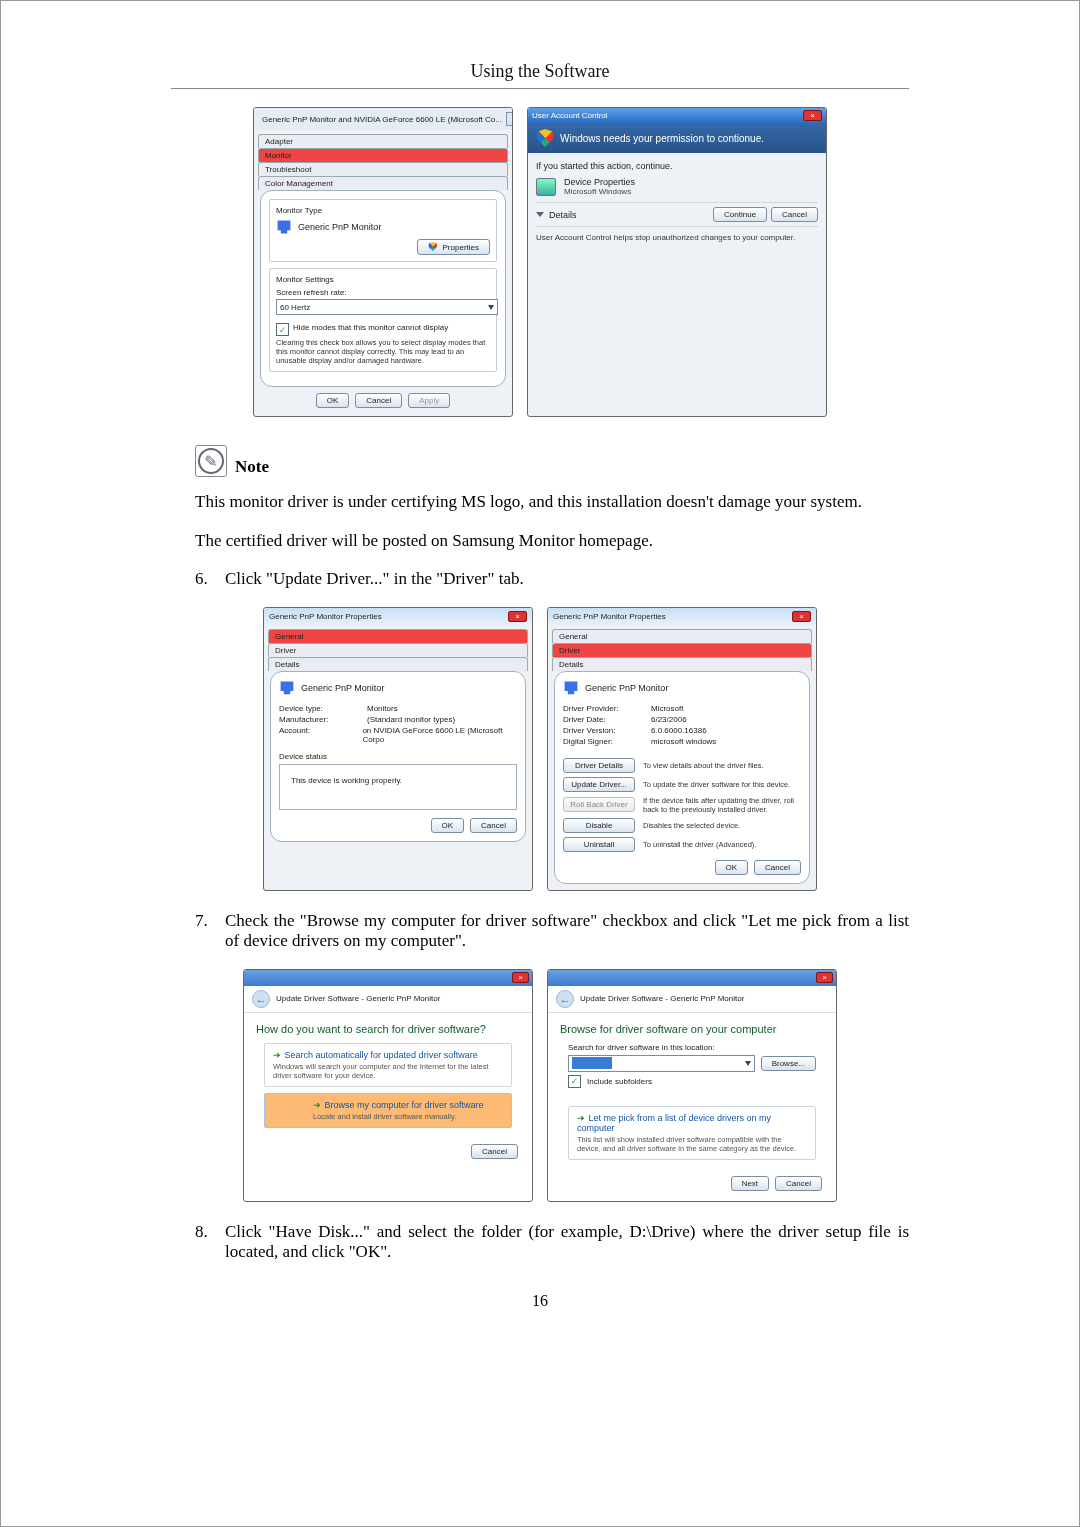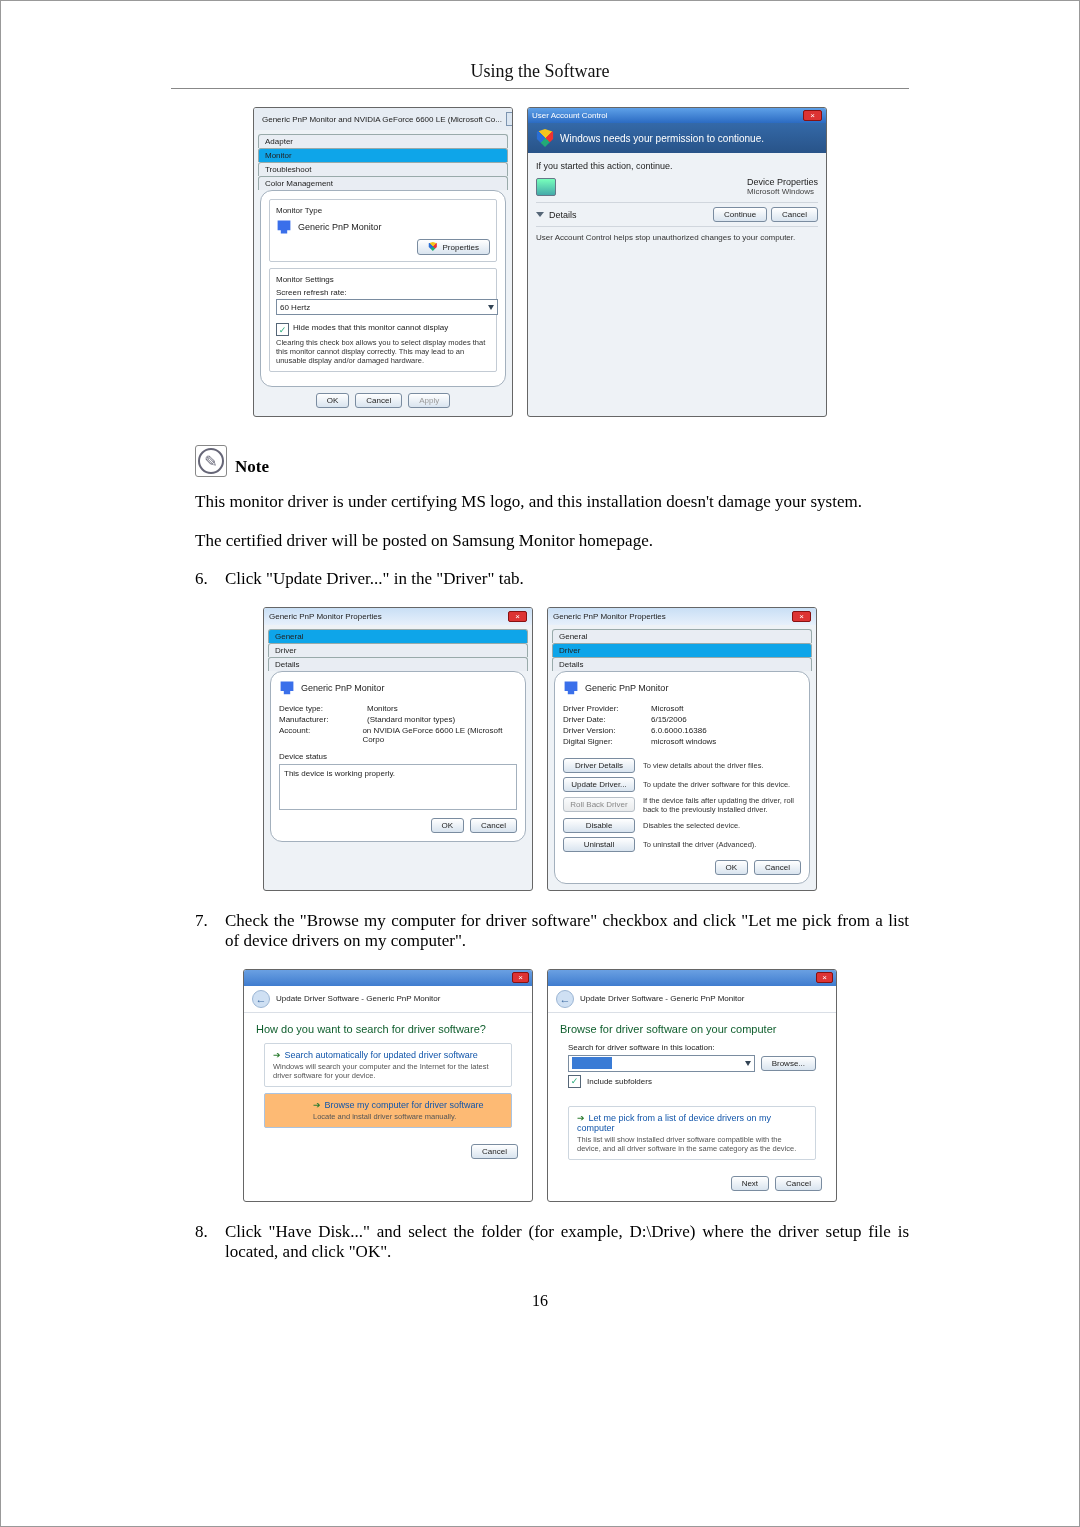--- a/index.html
+++ b/index.html
@@ -65,21 +65,21 @@
   .win-ctrl {
     width: 14px; height: 12px; border: 1px solid #7c94b0; background: #dbe6f2;
     font-size: 8px; line-height: 11px; text-align: center;
   }
 
   .tabrow { display:flex; background:#eef2f6; padding: 4px 4px 0 4px; gap:0;flex-direction:column; }
   .tab {
     padding: 2px 6px; border:1px solid #9aa; border-bottom:none;
     border-radius: 3px 3px 0 0; background:#e9edf3; font-size:8px;
   }
-  .tab.active { background:#0ea5e9; }
+  .tab.active { background:#ef4444; }
   .pane {
     margin: 0 6px 6px 6px; padding: 8px; background:#fff;
     border:1px solid #a3b0bd; border-radius:12px;
   }
   .group { border:1px solid #c3cbd4; border-radius:2px; padding:6px; margin-bottom:6px; }
   .group-title { font-size:8px; margin-bottom:4px; }
   .monline { display:flex; align-items:center; gap:6px; }
   .mon-icon {
     width:16px;height:16px; background:#3a6fea;
     clip-path: polygon(10% 10%,90% 10%,90% 70%,70% 70%,70% 90%,30% 90%,30% 70%,10% 70%);
@@ -112,21 +112,21 @@
   .uac .banner {
     background:linear-gradient(#3469a8,#285388); color:#fff; display:flex; align-items:center;
     gap:6px; padding:6px 8px; font-size:10px;
   }
   .shield {
     width:18px;height:18px;
     background: conic-gradient(from 45deg, #e33 0 25%, #2a7 0 50%, #2a6ed4 0 75%, #f3c31d 0 100%);
     clip-path: polygon(50% 0,95% 15%,95% 55%,50% 100%,5% 55%,5% 15%);
   }
   .uac .body { padding:8px; font-size:9px; }
-  .uac .row { display:flex; align-items:center; gap:8px; margin:6px 0;justify-content:space-between; }
+  .uac .row { display:flex; align-items:center; gap:8px; margin:6px 0; }
   .uac .mon {
     width:18px;height:16px;background:linear-gradient(#7fb,#4aa);border:1px solid #678;border-radius:2px;flex:0 0 auto;
   }
   .uac .sub { font-size:8px; color:#444; }
   .uac .details-row { display:flex; align-items:center; justify-content:space-between; padding:4px 0; border-top:1px solid #d0d6dd; border-bottom:1px solid #d0d6dd; margin:6px 0; }
   .chev-down { width:0;height:0;border-left:4px solid transparent;border-right:4px solid transparent;border-top:5px solid #567; }
   .uac .footnote { font-size:8px; color:#333; margin-top:6px; }
 
   
   .note-row { display:flex; align-items:flex-end; gap:8px; margin:28px 0 14px 24px; font-size:17px; }
@@ -145,21 +145,21 @@
 
   
   .dp .tb2 {
     display:flex;align-items:center;justify-content:space-between;
     background:linear-gradient(#c9dff5,#e7f0fb); padding:3px 5px;font-size:8px;
   }
   .dp .tb2 .close { background:#d33;border:1px solid #811;color:#fff;padding:0 6px;font-size:8px;border-radius:2px; }
   .kv { display:flex; gap:8px; font-size:8px; margin:2px 0; }
   .kv .k { width:80px; color:#222; }
   .ta {
-    width:100%; height:46px; border:1px solid #a3b0bd; background:#fff; font-size:8px; padding:4px;
+    width:100%; height:46px; border:1px solid #a3b0bd; background:#fff; font-size:8px; padding:11px;
     box-sizing:border-box;
   }
   .drvbtn-row { display:flex; gap:8px; align-items:center; margin:4px 0; font-size:8px; }
   .drvbtn-row .btn { width:70px; text-align:center; padding:2px 0; }
   .drvbtn-row .desc { flex:1; font-size:7.5px; color:#333; }
   .drvbtn-row .btn.dis { color:#888; background:linear-gradient(#fafbfc,#e8eaec); border-color:#b7bfc7; }
   .okrow { display:flex; justify-content:flex-end; gap:6px; margin-top:8px; }
 
   
   .wiz { background:#fff; width:290px; }
@@ -348,21 +348,21 @@
         <div class="monline" style="margin-bottom:8px;">
           <div class="mon-icon"></div>
           <span>Generic PnP Monitor</span>
         </div>
         <div class="kv">
             <span class="k">Driver Provider:</span>
             <span>Microsoft</span>
           </div>
         <div class="kv">
             <span class="k">Driver Date:</span>
-            <span>6/15/2006</span>
+            <span>6/23/2006</span>
           </div>
         <div class="kv">
             <span class="k">Driver Version:</span>
             <span>6.0.6000.16386</span>
           </div>
         <div class="kv">
             <span class="k">Digital Signer:</span>
             <span>microsoft windows</span>
           </div>
         <div style="height:6px"></div>

